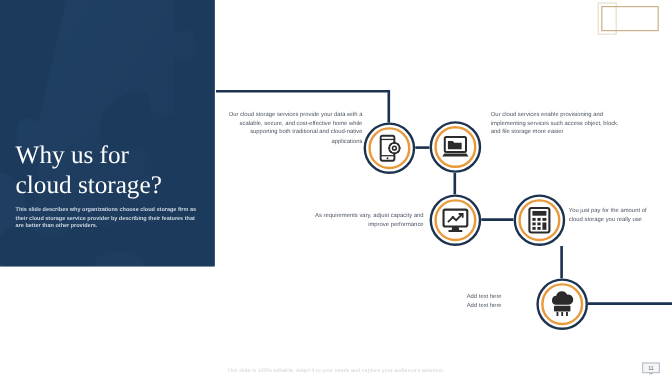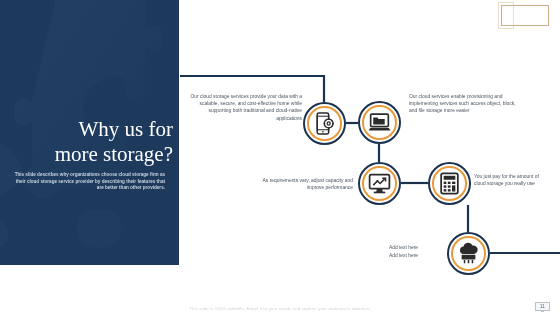--- a/index.html
+++ b/index.html
@@ -7,22 +7,22 @@
   body {
     font-family:"Liberation Sans", sans-serif;
     background:#ffffff;
     position:relative;
     overflow:hidden;
   }
   .slide { position:absolute; inset:0; background:#ffffff; }
 
   
   .left-panel {
-    position:absolute; left:0; top:0; width:179px; height:265px;
-    background:#1d3a5c; overflow:hidden;text-align:right;
+    position:absolute; left:0; top:0; width:179px; height:222px;
+    background:#1d3a5c; overflow:hidden;
   }
   .puzzle-deco { position:absolute; inset:0; opacity:.5; }
   .title {
     position:absolute; left:13px; top:117px; width:160px;
     font-family:"Liberation Serif", serif;
     font-size:21px; line-height:25px; color:#ffffff; font-weight:400;
   }
   .desc {
     position:absolute; left:13px; top:172px; width:152px;
     font-size:4.6px; line-height:6.6px; color:#c9d4e0; font-weight:600;
@@ -109,21 +109,21 @@
         </linearGradient>
       </defs>
       <rect width="179" height="315" fill="#1d3a5c"></rect>
       <path d="M60 -20 L145 -20 L145 30 q18 -12 18 8 q0 20 -18 8 l0 48 q-20 14 -20 -6 q0 -20 -24 -8 q-18 10 -18 30 q0 22 24 14 q20 -6 20 14 l0 50 L60 188 q-14 18 -30 4 q-14 -14 2 -26 l0 -44 q-18 10 -18 -10 q0 -20 18 -10 Z" fill="url(#pz)" opacity=".62"></path>
       <path d="M-30 150 q30 -18 46 6 q14 22 -8 34 q-20 12 -6 30 q16 20 -10 32 q-26 12 -42 -8 Z" fill="#2a4e74" opacity=".45"></path>
       <path d="M95 210 q26 -4 26 18 q0 20 -22 20 q-22 0 -22 -20 q0 -18 18 -18 Z" fill="#2a4e74" opacity=".3"></path>
     </svg>
 
     <div class="title">
       <div>Why us for</div>
-      <div>more storage?</div>
+      <div>cloud storage?</div>
     </div>
 
     <div class="desc">This slide describes why organizations choose cloud storage firm as their cloud storage service provider by describing their features that are better than other providers.</div>
   </div>
 
   <div class="corner-rect-2"></div>
   <div class="corner-rect"></div>
 
   <svg class="connectors" viewBox="0 0 560 315">
     <g fill="none" stroke="#1c3350" stroke-width="2.2" stroke-linecap="butt" stroke-linejoin="miter">

